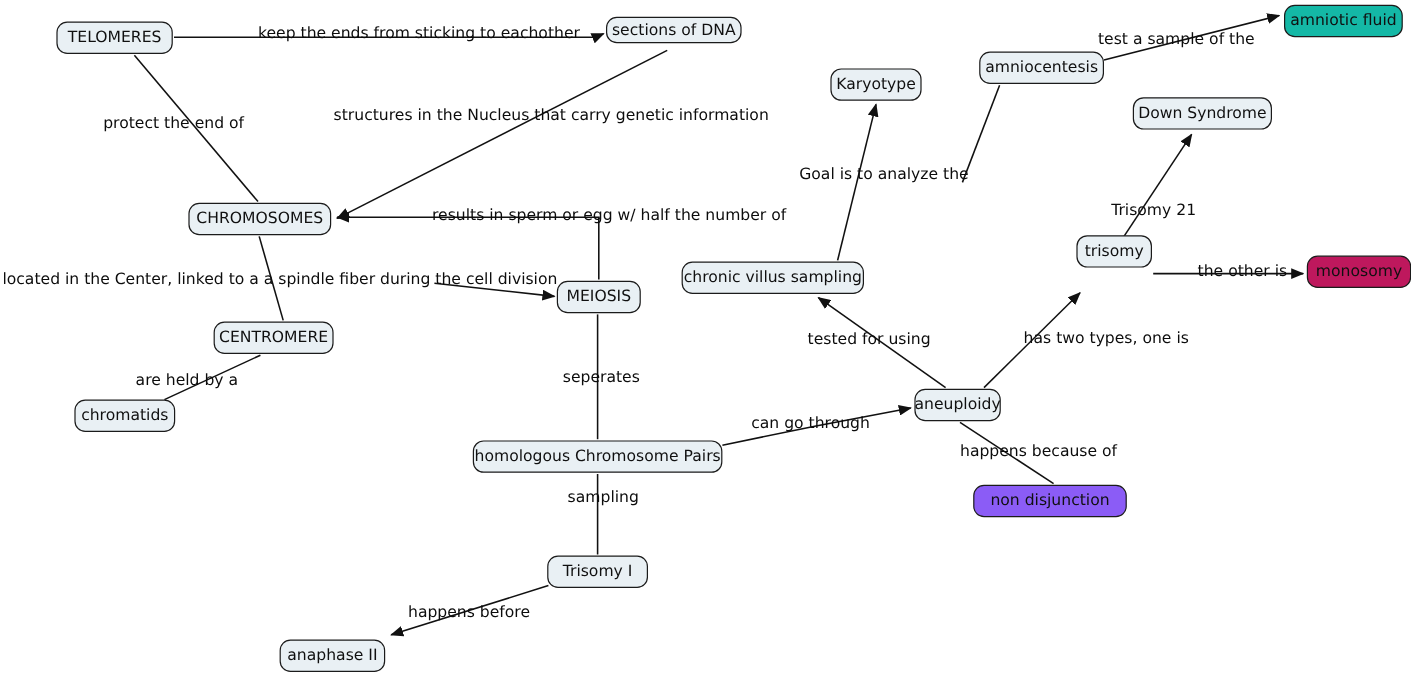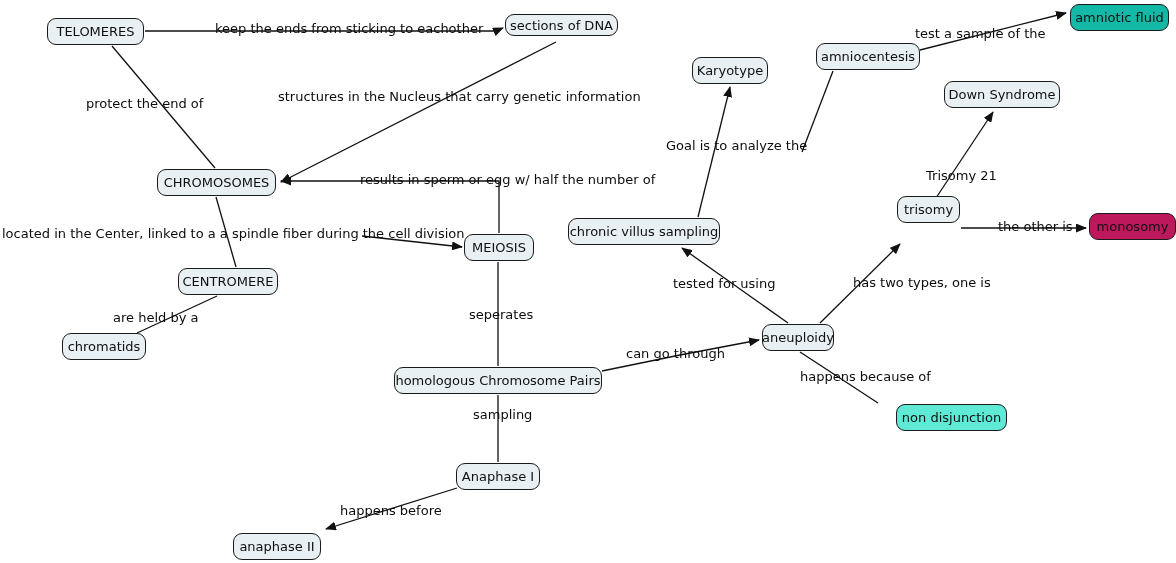--- a/index.html
+++ b/index.html
@@ -101,21 +101,21 @@
       <div class="node-box" style="left: 62px; top: 333px; width: 84px; height: 27px; background: rgb(233, 240, 244); border-color: rgb(27, 27, 27);">
         <span class="node-label">chromatids</span>
       </div>
       <div class="node-box" style="left: 464px; top: 234px; width: 70px; height: 27px; background: rgb(233, 240, 244); border-color: rgb(27, 27, 27);">
         <span class="node-label">MEIOSIS</span>
       </div>
       <div class="node-box" style="left: 394px; top: 367px; width: 208px; height: 27px; background: rgb(233, 240, 244); border-color: rgb(27, 27, 27);">
         <span class="node-label">homologous Chromosome Pairs</span>
       </div>
       <div class="node-box" style="left: 456px; top: 463px; width: 84px; height: 27px; background: rgb(233, 240, 244); border-color: rgb(27, 27, 27);">
-        <span class="node-label">Anaphase I</span>
+        <span class="node-label">Trisomy I</span>
       </div>
       <div class="node-box" style="left: 233px; top: 533px; width: 88px; height: 27px; background: rgb(233, 240, 244); border-color: rgb(27, 27, 27);">
         <span class="node-label">anaphase II</span>
       </div>
       <div class="node-box" style="left: 692px; top: 57px; width: 76px; height: 27px; background: rgb(233, 240, 244); border-color: rgb(27, 27, 27);">
         <span class="node-label">Karyotype</span>
       </div>
       <div class="node-box" style="left: 816px; top: 43px; width: 104px; height: 27px; background: rgb(233, 240, 244); border-color: rgb(27, 27, 27);">
         <span class="node-label">amniocentesis</span>
       </div>
@@ -130,21 +130,21 @@
       </div>
       <div class="node-box" style="left: 897px; top: 196px; width: 63px; height: 27px; background: rgb(233, 240, 244); border-color: rgb(27, 27, 27);">
         <span class="node-label">trisomy</span>
       </div>
       <div class="node-box" style="left: 1089px; top: 213px; width: 87px; height: 27px; background: #be185d; border-color: rgb(27, 27, 27); justify-content: center;">
         <span class="node-label">monosomy</span>
       </div>
       <div class="node-box" style="left: 762px; top: 324px; width: 72px; height: 27px; background: rgb(233, 240, 244); border-color: rgb(27, 27, 27);">
         <span class="node-label">aneuploidy</span>
       </div>
-      <div class="node-box" style="left: 896px; top: 404px; width: 111px; height: 27px; background: #5eead4; border-color: rgb(27, 27, 27);">
+      <div class="node-box" style="left: 811px; top: 404px; width: 128px; height: 27px; background: #8b5cf6; border-color: rgb(27, 27, 27);">
         <span class="node-label">non disjunction</span>
       </div>
     </div>
   <div id="labels-layer">
       <div class="edge-label" style="left: 215px; top: 22px;">keep the ends from sticking to eachother</div>
       <div class="edge-label" style="left: 86px; top: 97px;">protect the end of</div>
       <div class="edge-label" style="left: 278px; top: 90px;">structures in the Nucleus that carry genetic information</div>
       <div class="edge-label" style="left: 360px; top: 173px;">results in sperm or egg w/ half the number of</div>
       <div class="edge-label" style="left: 2px; top: 227px;">located in the Center, linked to a a spindle fiber during the cell division</div>
       <div class="edge-label" style="left: 113px; top: 311px;">are held by a</div>

